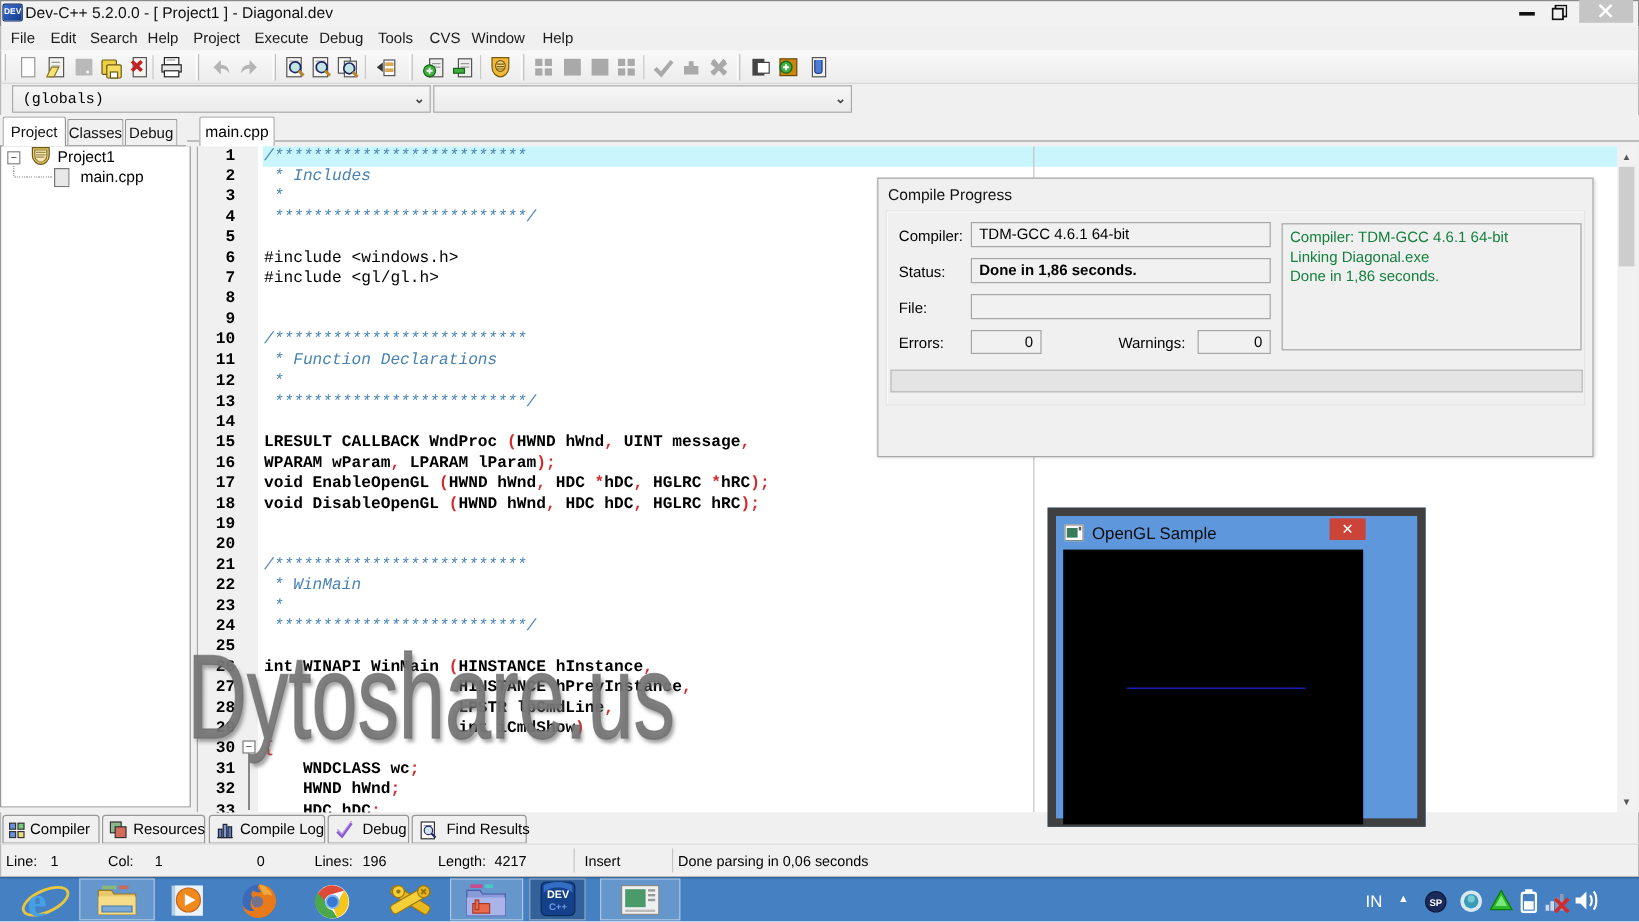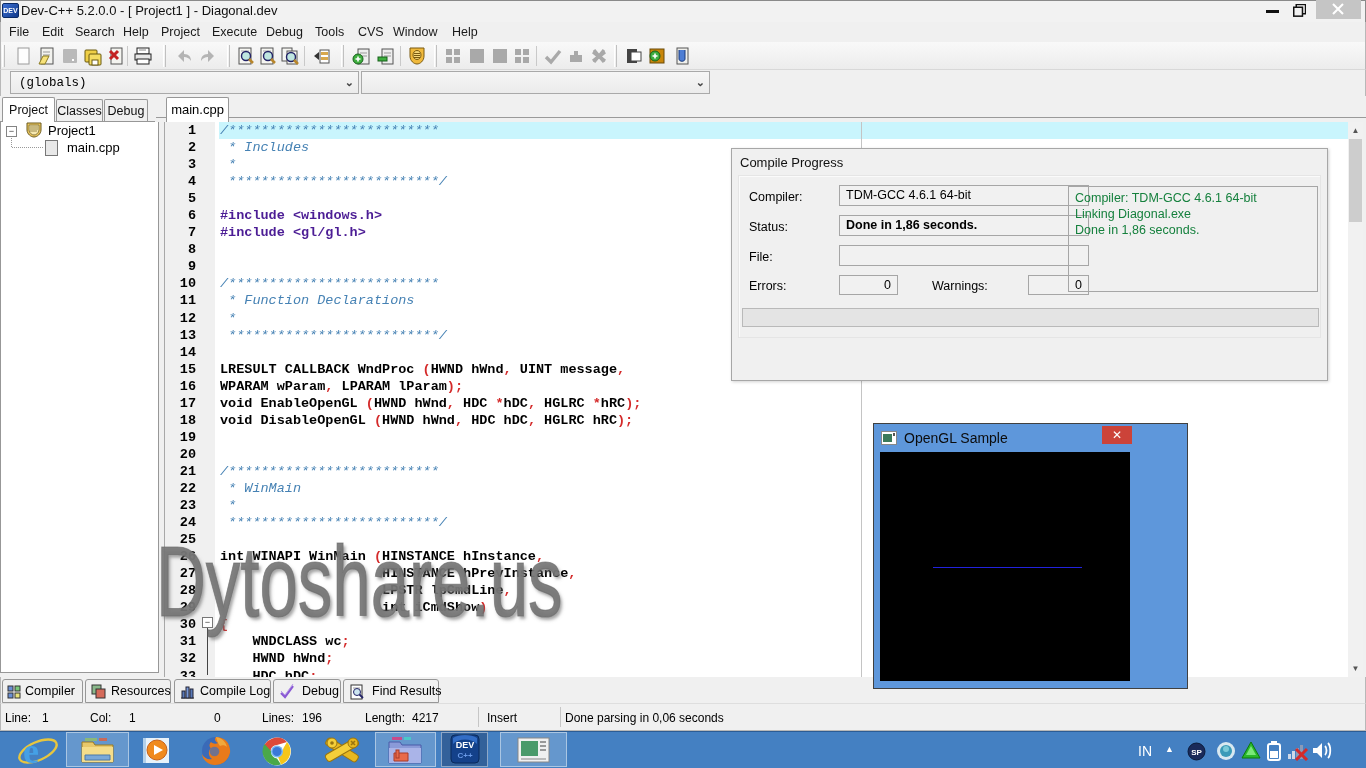--- a/index.html
+++ b/index.html
@@ -44,21 +44,21 @@
 
   
   #editor { left:165px; top:122px; width:1183px; height:555px; background:#fff; overflow:hidden; }
   #gutter { left:165px; top:122px; width:50px; height:555px; background:#f0f0f0; }
   #caretline { left:219px; top:122px; width:1129px; height:17px; background:#c9f5fd; }
   #marginline { left:861px; top:122px; width:1px; height:555px; background:#c4c4c4; }
   #linenums { left:165px; top:122px; width:31px; height:555px; font-size:13.5px; line-height:17.05px; text-align:right; color:#000; font-weight:bold; }
   #code { left:220px; top:122px; height:555px; font-size:13.5px; line-height:17.05px; color:#000; font-weight:bold; }
   #code pre, #linenums pre { font-family:"Liberation Mono", monospace; }
   .cm { color:#4682b4; font-style:italic; font-weight:normal; }
-  .pp { color:#4c1d95; font-weight:bold; }
+  .pp { color:#000000; font-weight:normal; }
   .kw { font-weight:bold; }
   .sy { color:#d42a2a; }
 
   
   #vsb { left:1348px; top:122px; width:15px; height:555px; background:#f1f1f1; }
   #vsb-up { left:1348px; top:122px; width:15px; height:17px; background:#f1f1f1; color:#555; font-size:8px; text-align:center; line-height:17px;}
   #vsb-th { left:1349px; top:139px; width:13px; height:83px; background:#cdcdcd; }
   #vsb-dn { left:1348px; top:660px; width:15px; height:17px; background:#f1f1f1; color:#555; font-size:8px; text-align:center; line-height:17px;}
 
   
@@ -75,27 +75,27 @@
   
   #statusbar { left:0; top:703px; width:1366px; height:28px; background:#f0f0f0; border:1px solid #b8b8b8; border-top:1px solid #dedede; }
   .sb { position:absolute; top:8px; font-size:12px; color:#000; }
   .sbsep { position:absolute; top:4px; width:1px; height:20px; background:#c6c6c6; }
 
   
   #dlg { z-index:30; left:731px; top:148px; width:597px; height:233px; background:#f0f0f0; border:1px solid #a7a7a7; box-shadow:1px 1px 3px rgba(0,0,0,0.18); }
   #dlg .title { position:absolute; left:8px; top:6px; font-size:13px; color:#111; }
   #dlg .panel { position:absolute; left:6px; top:26px; width:583px; height:163px; border:1px solid #e5e5e5; box-shadow:inset 1px 1px 0 #fafafa; }
   .dlab { position:absolute; font-size:12.5px; color:#000; }
-  .dfield { position:absolute; background:#f1f1f1; border:1px solid #a6a6a6; font-size:12.5px; color:#000;margin-left:30px; }
+  .dfield { position:absolute; background:#f1f1f1; border:1px solid #a6a6a6; font-size:12.5px; color:#000; }
   #dlog { position:absolute; left:336px; top:37px; width:250px; height:106px; border:1px solid #a6a6a6; font-size:12.5px; line-height:16px; padding:3px 6px; color:#15803d; }
   #dprog { position:absolute; left:10px; top:159px; width:577px; height:19px; background:#e4e4e4; border:1px solid #b9b9b9; }
   #dclose { position:absolute; left:210px; top:193px; width:198px; height:27px; background:linear-gradient(#f4f4f4,#e9e9e9); border:2px solid #4f9cdb; font-size:13px; text-align:center; line-height:23px; }
 
   
-  #gl { z-index:40; left:873px; top:423px; width:315px; height:266px; background:#5e97db; border:1px solid #404040; }
+  #gl { z-index:40; left:873px; top:423px; width:315px; height:266px; background:#5e97db; border:7px solid #404040; }
   #gl .ttext { position:absolute; left:30px; top:6px; font-size:14px; color:#0c0c0c; }
   #gl .icon { position:absolute; left:7px; top:7px; width:16px; height:14px; background:#fff; border:1px solid #888; }
   #gl .icon i { position:absolute; left:1px; top:2px; width:9px; height:8px; background:#3a7a5a; }
   #gl .icon b { position:absolute; right:1px; top:1px; width:2px; height:3px; background:#555; }
   #gl .close { position:absolute; left:228px; top:2px; width:30px; height:18px; background:#cc4339; color:#fff; font-size:12px; text-align:center; line-height:19px; }
   #gl .client { position:absolute; left:6px; top:28px; width:250px; height:229px; background:#000; }
   #gl .line { position:absolute; left:59px; top:143px; width:149px; height:1px; background:#2222dd; }
 
   
   #taskbar { z-index:50; left:0; top:731px; width:1366px; height:37px; background:#4480c2; border-top:1px solid #2c5c94; }

